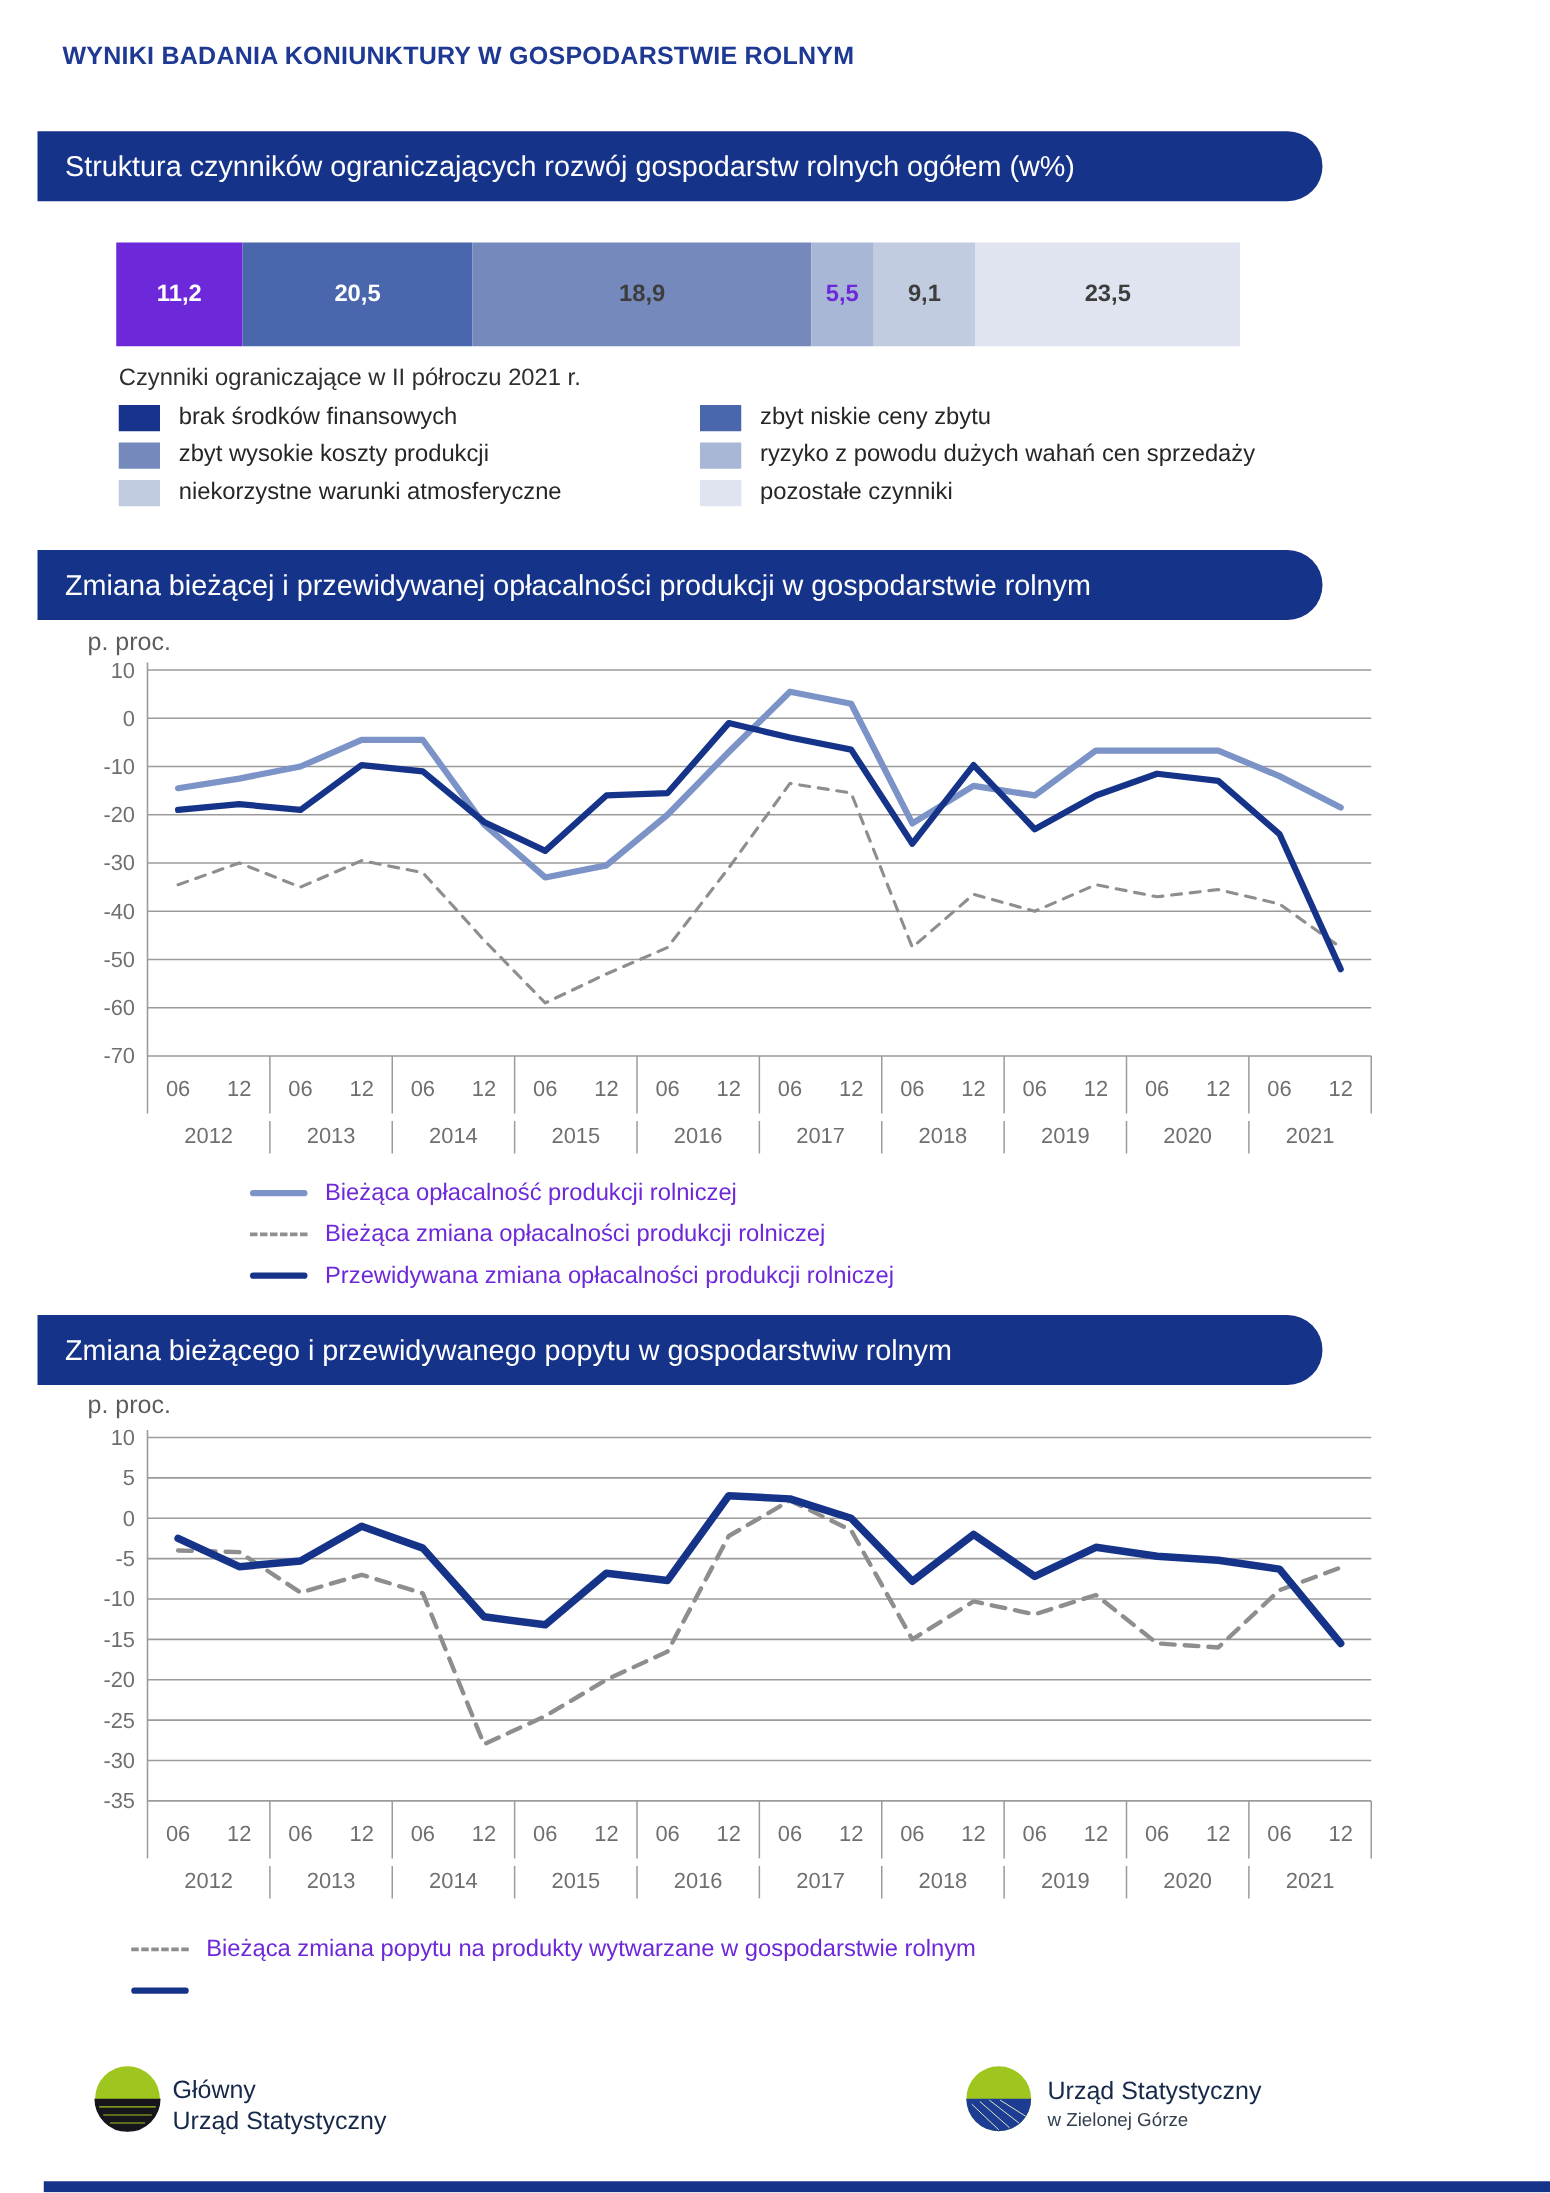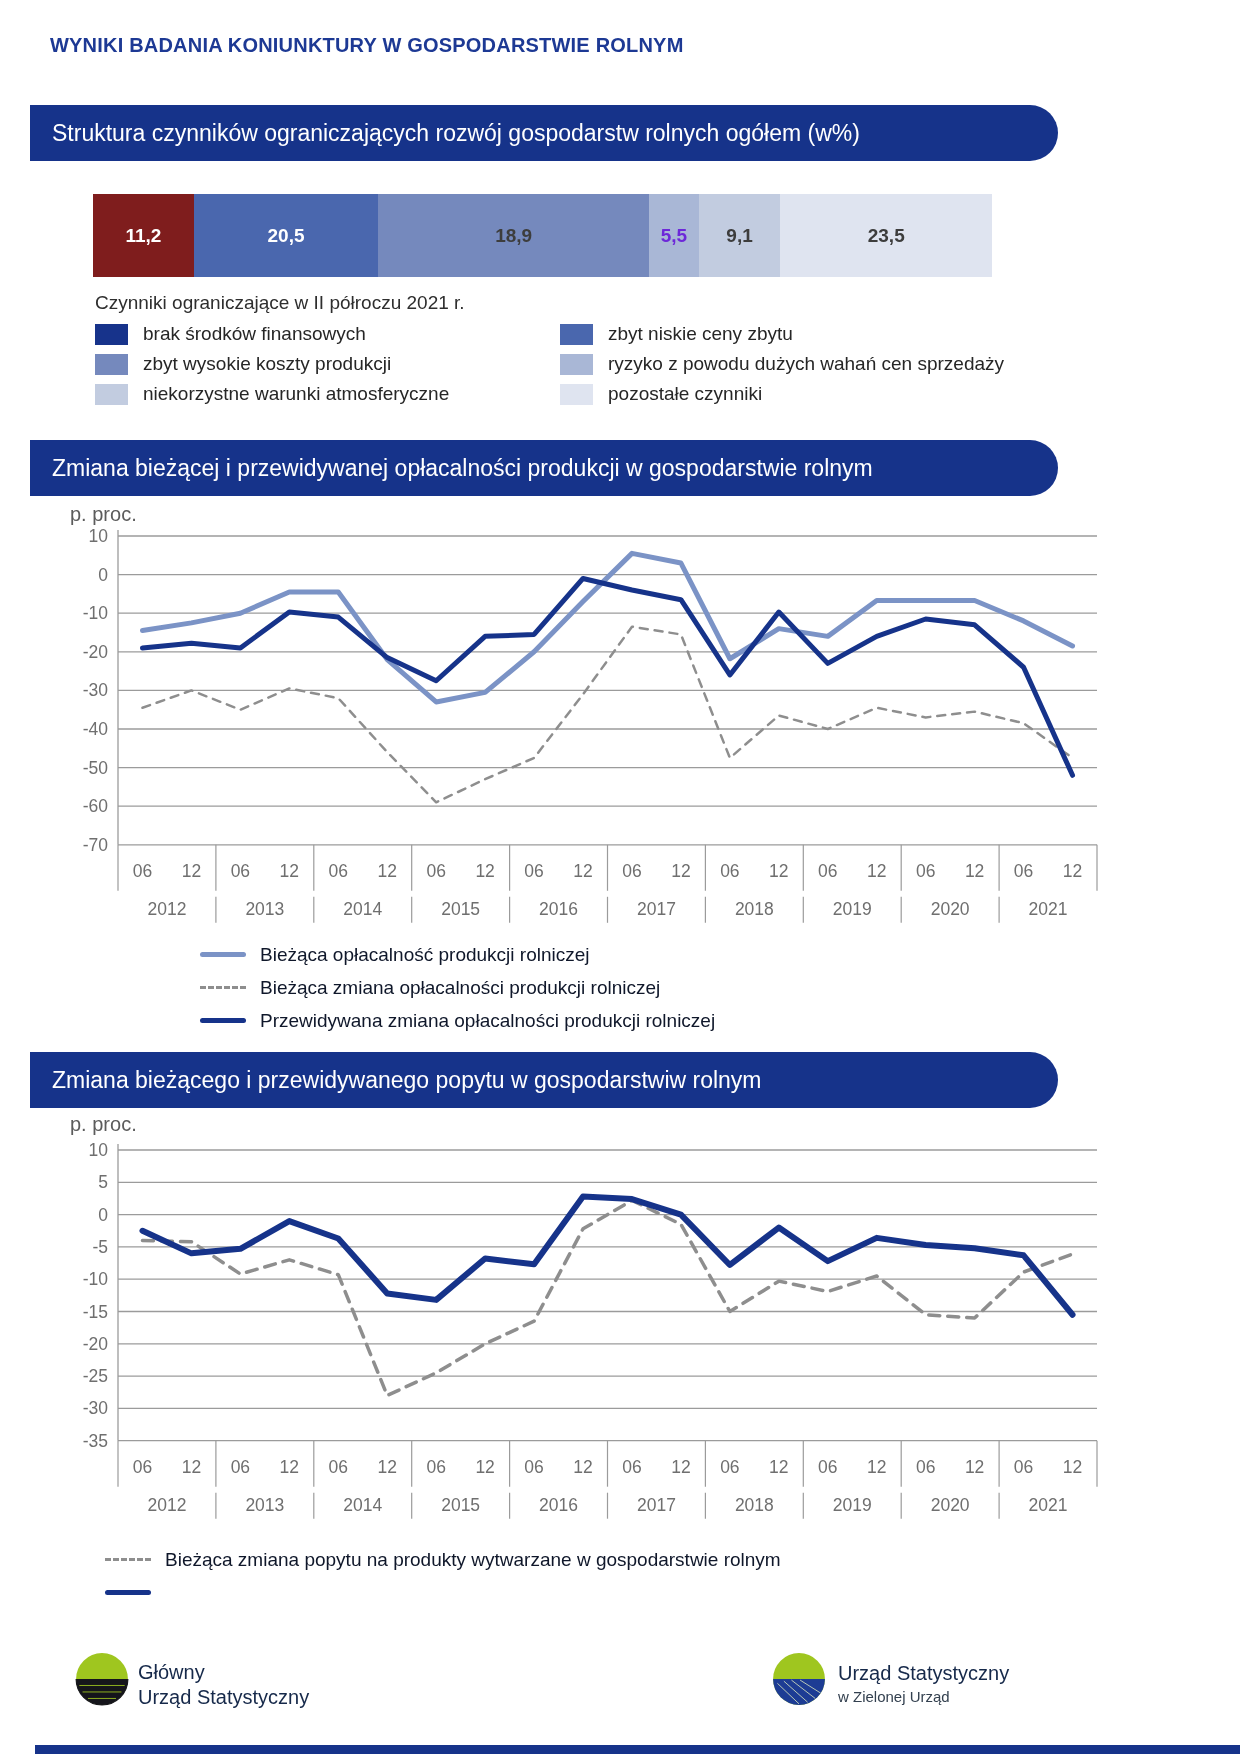--- a/index.html
+++ b/index.html
@@ -19,42 +19,42 @@
   .legend-title{position:absolute;left:95px;top:292px;font-size:19px;color:#2e2e2e;}
   .factors-legend-col{position:absolute;top:322px;}
   .col1{left:95px;} .col2{left:560px;}
   .factor-item{display:flex;align-items:center;height:24px;margin-bottom:6px;}
   .factor-swatch{width:33px;height:21px;margin-right:15px;flex:0 0 auto;}
   .factor-label{font-size:19px;color:#262626;white-space:nowrap;}
   .yunit{position:absolute;font-size:20px;color:#5c5c5c;}
   .chart-legend{position:absolute;}
   .chart-legend .row{display:flex;align-items:center;height:33px;}
   .line-sample{width:46px;margin-right:14px;flex:0 0 auto;}
-  .legend-text{font-size:19px;color:#0f172a;white-space:nowrap;}
+  .legend-text{font-size:19px;color:#6d28d9;white-space:nowrap;}
   .footer-logo{position:absolute;width:54px;height:54px;top:1652px;}
   .footer-text{position:absolute;color:#16294a;}
   .footer-text-left{left:138px;top:1660px;font-size:20px;line-height:25px;}
   .footer-text-right{left:838px;top:1662px;}
   .footer-text-right .l1{font-size:20px;}
   .footer-text-right .l2{font-size:15px;color:#33404f;margin-top:3px;}
   .bottom-bar{position:absolute;left:35px;top:1745px;width:1205px;height:9px;background:#16338a;}
 </style>
 </head>
 <body>
 
 <div class="page">
 
   <div class="report-title">WYNIKI BADANIA KONIUNKTURY W GOSPODARSTWIE ROLNYM</div>
 
   <div class="banner banner1">
     <span>Struktura czynników ograniczających rozwój gospodarstw rolnych ogółem (w%)</span>
   </div>
 
   <div class="stacked-bar">
-      <div class="bar-seg" style="width: 11.2112%; background: #7f1d1d; color: rgb(255, 255, 255);">11,2</div>
+      <div class="bar-seg" style="width: 11.2112%; background: #6d28d9; color: rgb(255, 255, 255);">11,2</div>
       <div class="bar-seg" style="width: 20.5205%; background: rgb(74, 103, 174); color: rgb(255, 255, 255);">20,5</div>
       <div class="bar-seg" style="width: 30.1301%; background: rgb(117, 137, 189); color: rgb(61, 61, 61);">18,9</div>
       <div class="bar-seg" style="width: 5.50551%; background: rgb(169, 183, 214); color: #6d28d9;">5,5</div>
       <div class="bar-seg" style="width: 9.10911%; background: rgb(194, 204, 224); color: rgb(61, 61, 61);">9,1</div>
       <div class="bar-seg" style="width: 23.5235%; background: rgb(223, 228, 240); color: rgb(61, 61, 61);">23,5</div>
     </div>
 
   <div class="legend-title">Czynniki ograniczające w II półroczu 2021 r.</div>
   <div class="factors-legend-col col1">
       <div class="factor-item">
@@ -295,17 +295,17 @@
       <g stroke="#e8f3c0" stroke-width="1.4">
         <line x1="10" y1="58" x2="50" y2="96"></line>
           <line x1="22" y1="54" x2="66" y2="93"></line>
         <line x1="36" y1="52" x2="80" y2="86"></line>
           <line x1="52" y1="52" x2="90" y2="76"></line>
       </g>
     </svg>
   </div>
   <div class="footer-text footer-text-right">
     <div class="l1">Urząd Statystyczny</div>
-    <div class="l2">w Zielonej Urząd</div>
+    <div class="l2">w Zielonej Górze</div>
   </div>
 
   <div class="bottom-bar"></div>
 </div>
 
 </body></html>

